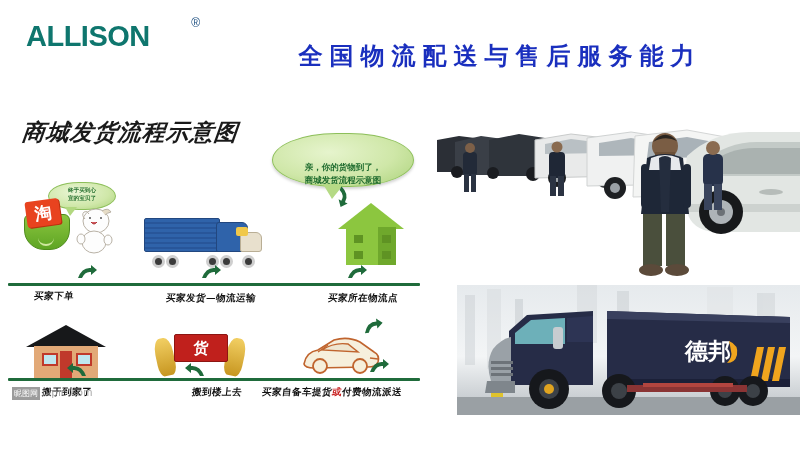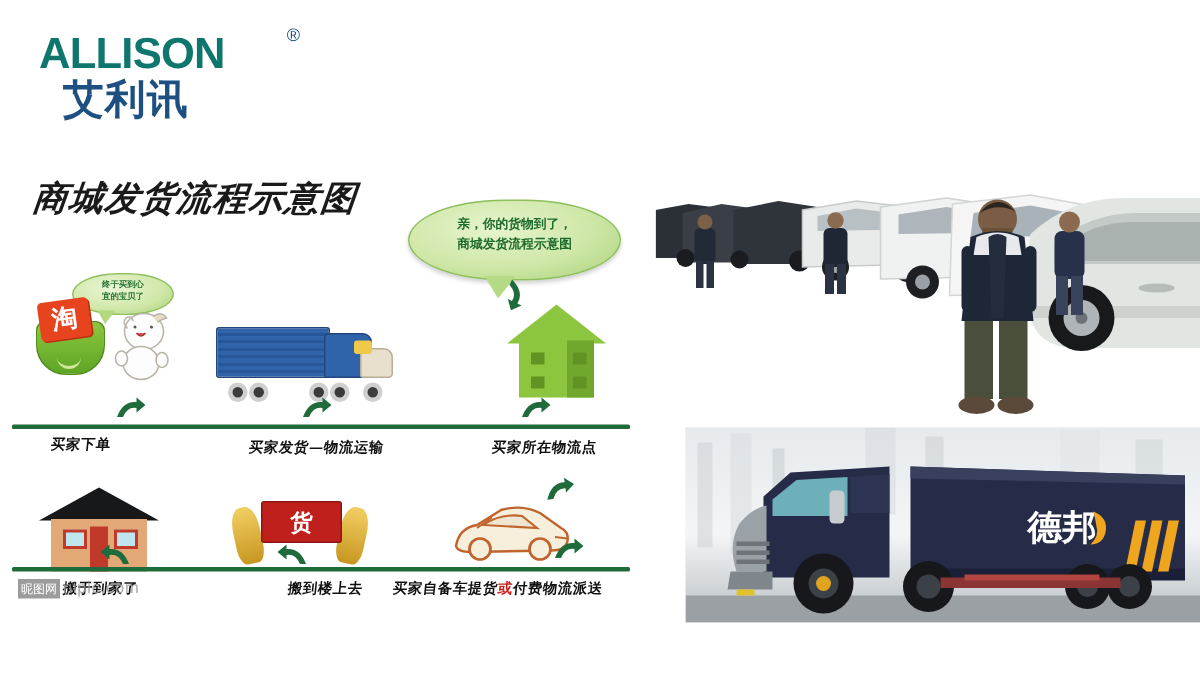--- a/index.html
+++ b/index.html
@@ -47,21 +47,21 @@
   }
 
   
   .bubble-big{
     position:absolute;left:272px;top:133px;width:140px;height:52px;
     background:radial-gradient(ellipse at 40% 35%,#e6f4cd 0%,#cfe7a8 55%,#a9d178 100%);
     border:1.5px solid #8dbf5a;border-radius:50%/55%;
     box-shadow:0 2px 3px rgba(0,0,0,.18);
   }
   .bubble-big .btxt{
-    position:absolute;left:0;top:9px;width:140px;text-align:center;
+    position:absolute;left:0;top:27px;width:140px;text-align:center;
     font-size:8.5px;color:#1e6b2e;font-weight:bold;line-height:1.55;
     font-family:Liberation Sans, sans-serif;
   }
   .bubble-big .tail{
     position:absolute;left:50px;bottom:-13px;width:0;height:0;
     border-left:9px solid transparent;border-right:12px solid transparent;
     border-top:15px solid #b5da85;
   }
   
   .bubble-small{
@@ -187,23 +187,23 @@
 </head>
 <body>
 
 <div class="slide">
 
   <div class="logo-block">
     <div style="position:relative;">
       <div class="logo-en">ALLISON</div>
       <div class="logo-reg">®</div>
     </div>
-    <div class="logo-cn">艾利讯</div>
-  </div>
-
+  </div>
+
+  <div class="headline">全国物流配送与售后服务能力</div>
 
   <div class="diagram">
     <div class="diagram-title">商城发货流程示意图</div>
   </div>
 
   <div class="bubble-small">
     <div class="btxt">
       <span>终于买到心</span><br>
       <span>宜的宝贝了</span>
     </div>

